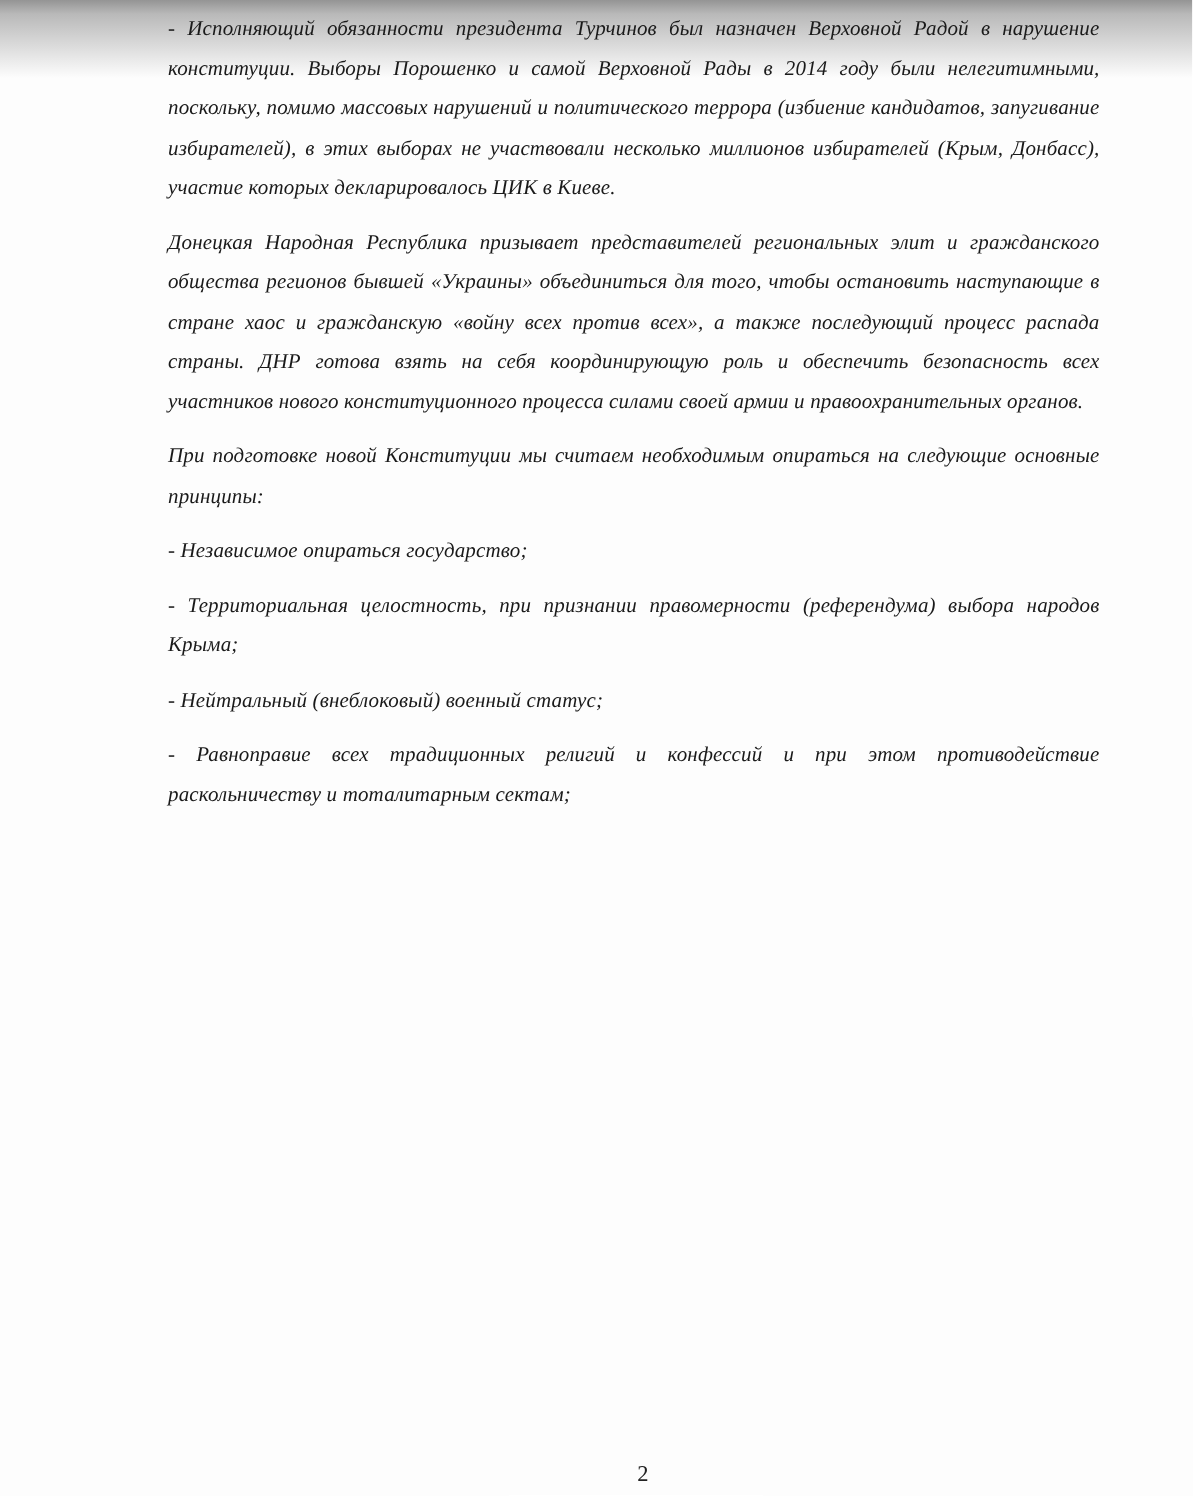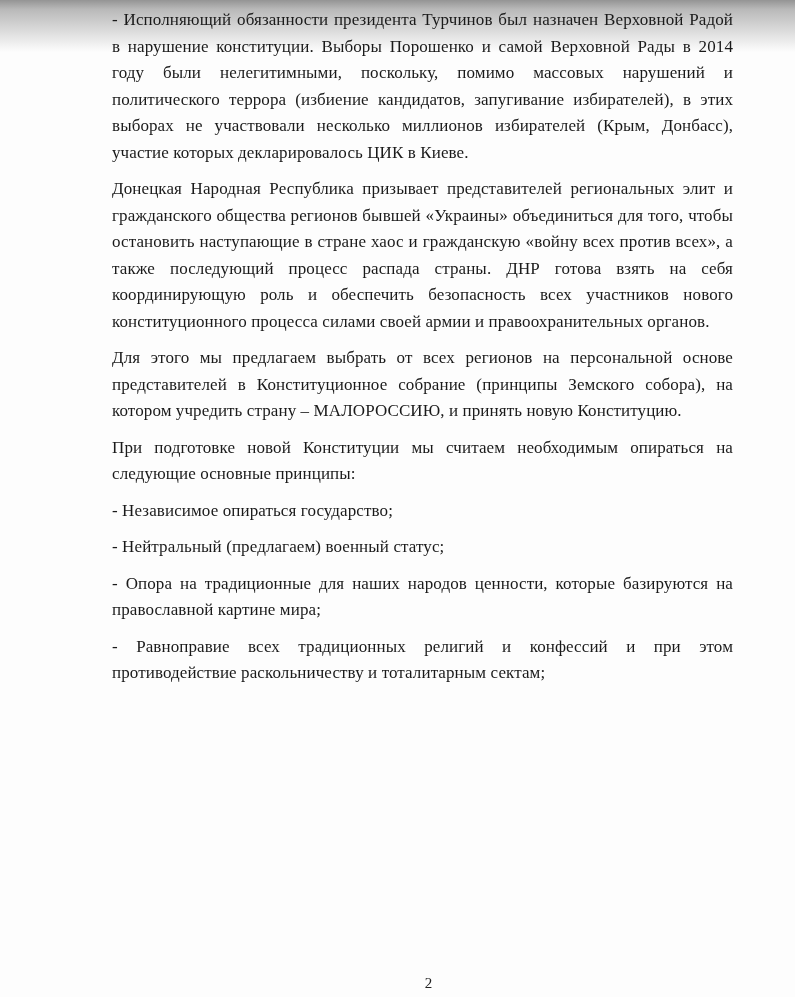--- a/index.html
+++ b/index.html
@@ -27,45 +27,45 @@
   }
   .content {
     position: absolute;
     top: 0;
     left: 112px;
     width: 633px;
     padding-top: 7px;
   }
   .content p {
     margin: 0 12px 10px 0;
-    font-size: 17px;
+    font-size: 14px;
     line-height: 26.5px;
     text-align: justify;
     letter-spacing: 0.1px;
+    font-style: italic;
   }
   .page-number {
     position: absolute;
     left: 112px;
     width: 633px;
     top: 974px;
     text-align: center;
     font-size: 15px;
     line-height: 18px;
     color: #222222;
   }
 </style>
 </head>
 <body>
 
 <div class="page">
   <div class="top-shadow"></div>
   <div class="content">
       <p>- Исполняющий обязанности президента Турчинов был назначен Верховной Радой в нарушение конституции. Выборы Порошенко и самой Верховной Рады в 2014 году были нелегитимными, поскольку, помимо массовых нарушений и политического террора (избиение кандидатов, запугивание избирателей), в этих выборах не участвовали несколько миллионов избирателей (Крым, Донбасс), участие которых декларировалось ЦИК в Киеве.</p>
       <p>Донецкая Народная Республика призывает представителей региональных элит и гражданского общества регионов бывшей «Украины» объединиться для того, чтобы остановить наступающие в стране хаос и гражданскую «войну всех против всех», а также последующий процесс распада страны. ДНР готова взять на себя координирующую роль и обеспечить безопасность всех участников нового конституционного процесса силами своей армии и правоохранительных органов.</p>
-      <p>Для этого мы предлагаем выбрать от всех регионов на персональной основе представителей в Конституционное собрание (принципы Земского собора), на котором учредить страну – МАЛОРОССИЮ, и принять новую Конституцию.</p>
       <p>При подготовке новой Конституции мы считаем необходимым опираться на следующие основные принципы:</p>
       <p>- Независимое опираться государство;</p>
-      <p>- Нейтральный (предлагаем) военный статус;</p>
-      <p>- Опора на традиционные для наших народов ценности, которые базируются на православной картине мира;</p>
+      <p>- Территориальная целостность, при признании правомерности (референдума) выбора народов Крыма;</p>
+      <p>- Нейтральный (внеблоковый) военный статус;</p>
       <p>- Равноправие всех традиционных религий и конфессий и при этом противодействие раскольничеству и тоталитарным сектам;</p>
     </div>
   <div class="page-number">2</div>
 </div>
 
 </body></html>

